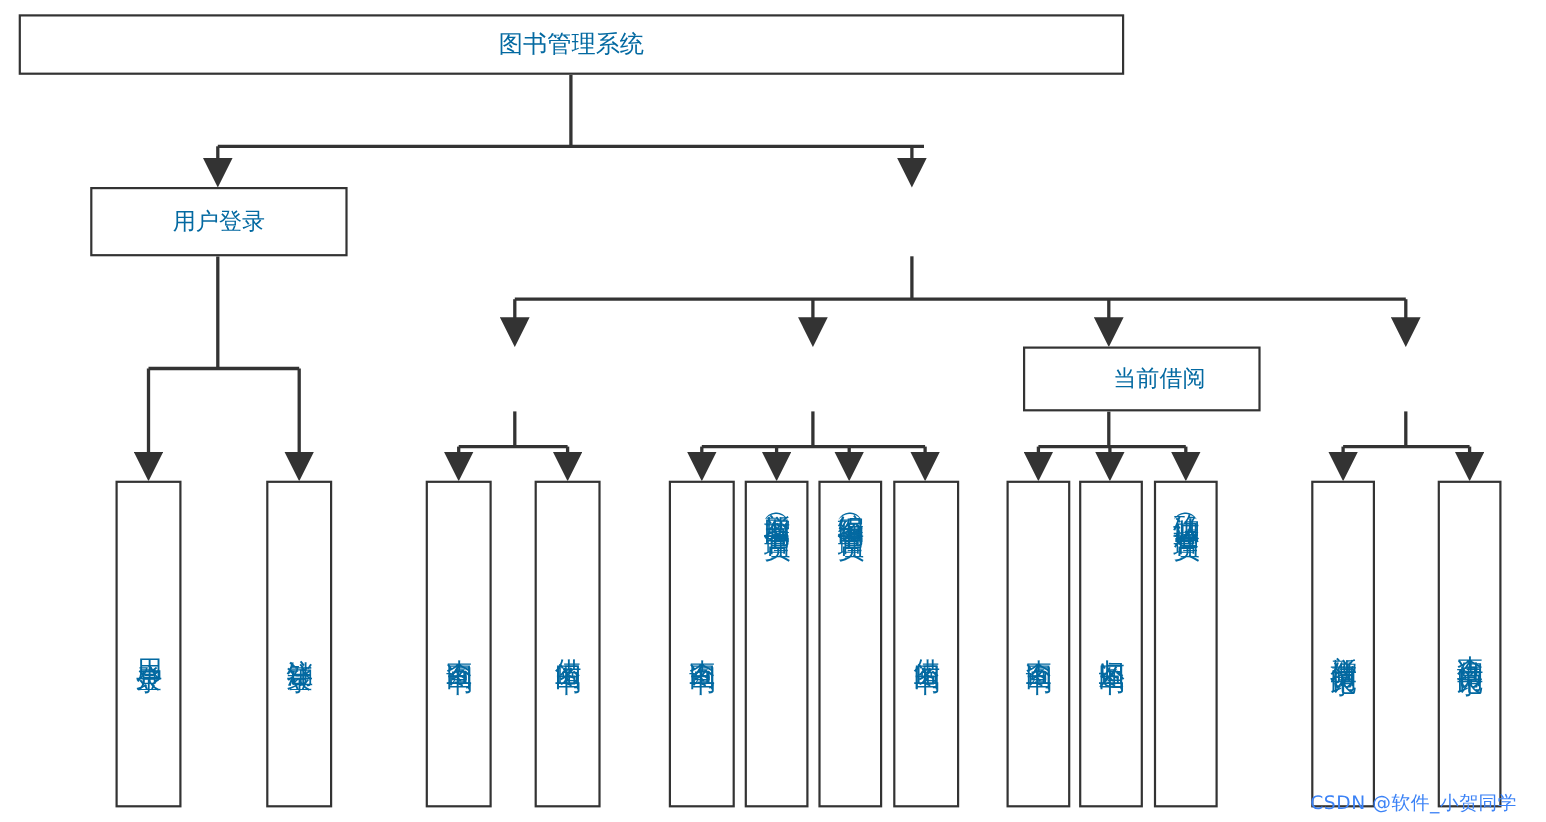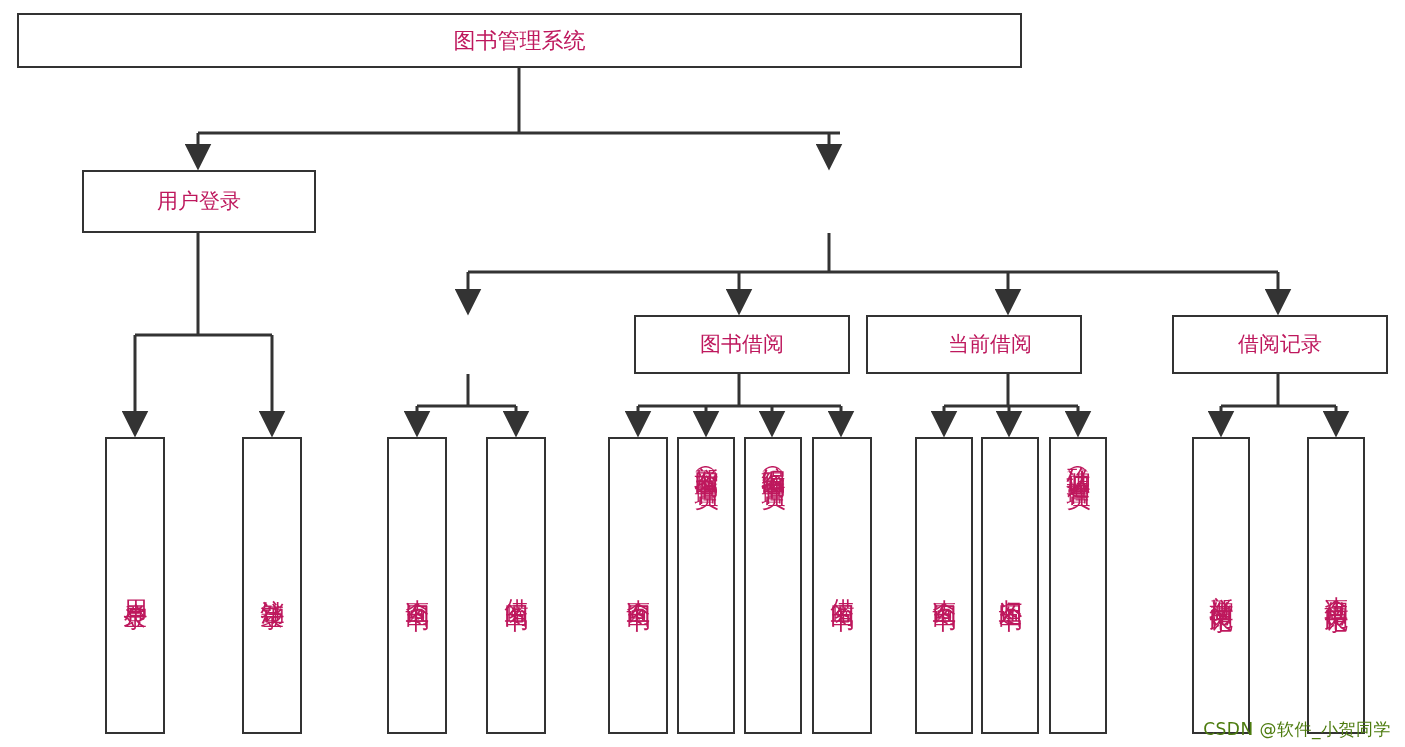--- a/index.html
+++ b/index.html
@@ -27,21 +27,21 @@
     pointer-events: none;
   }
   .node {
     position: absolute;
     box-sizing: border-box;
     background: #ffffff;
     border: 2px solid #333333;
     display: flex;
     align-items: center;
     justify-content: center;
-    color: #be185d;
+    color: #0369a1;
   }
   .node-label {
     display: block;
     text-align: center;
     line-height: 1.24;
     white-space: pre;
   }
   .node.horizontal .node-label {
     font-size: 21px;
   }
@@ -61,24 +61,24 @@
     letter-spacing: 3px;
     white-space: pre-line;
     max-height: 280px;
   }
   .node.vertical.centered {
     align-items: center;
     padding-top: 0;
   }
   #watermark {
     position: absolute;
-    right: 14px;
+    right: 26px;
     bottom: 6px;
     font-size: 17px;
-    color: #4d7c0f;
+    color: #3b82f6;
     letter-spacing: 0.5px;
     user-select: none;
     white-space: nowrap;
   }
 </style>
 </head>
 <body>
 
 <div id="diagram-root">
 
@@ -135,31 +135,25 @@
   <div class="node root horizontal" style="left:17px; top:13px; width:1005px; height:55px;">
     <span class="node-label">图书管理系统</span>
   </div>
 
   <div class="node horizontal" style="left:82px; top:170px; width:234px; height:63px;">
     <span class="node-label">用户登录</span>
   </div>
 
 
 
-  <div class="node horizontal" style="left:634px; top:315px; width:216px; height:59px;">
-    <span class="node-label">图书借阅</span>
-  </div>
-
-  <div class="node horizontal" style="left:866px; top:315px; width:216px; height:59px;padding-left:32px;">
+
+  <div class="node horizontal" style="left:930px; top:315px; width:216px; height:59px;padding-left:32px;">
     <span class="node-label">当前借阅</span>
   </div>
 
-  <div class="node horizontal" style="left:1172px; top:315px; width:216px; height:59px;">
-    <span class="node-label">借阅记录</span>
-  </div>
 
   <div class="node vertical centered" style="left:105px; top:437px; width:60px; height:297px;">
     <span class="node-label">用户登录</span>
   </div>
 
   <div class="node vertical centered" style="left:242px; top:437px; width:60px; height:297px;">
     <span class="node-label">注销登录</span>
   </div>
 
   <div class="node vertical centered" style="left:387px; top:437px; width:60px; height:297px;">

